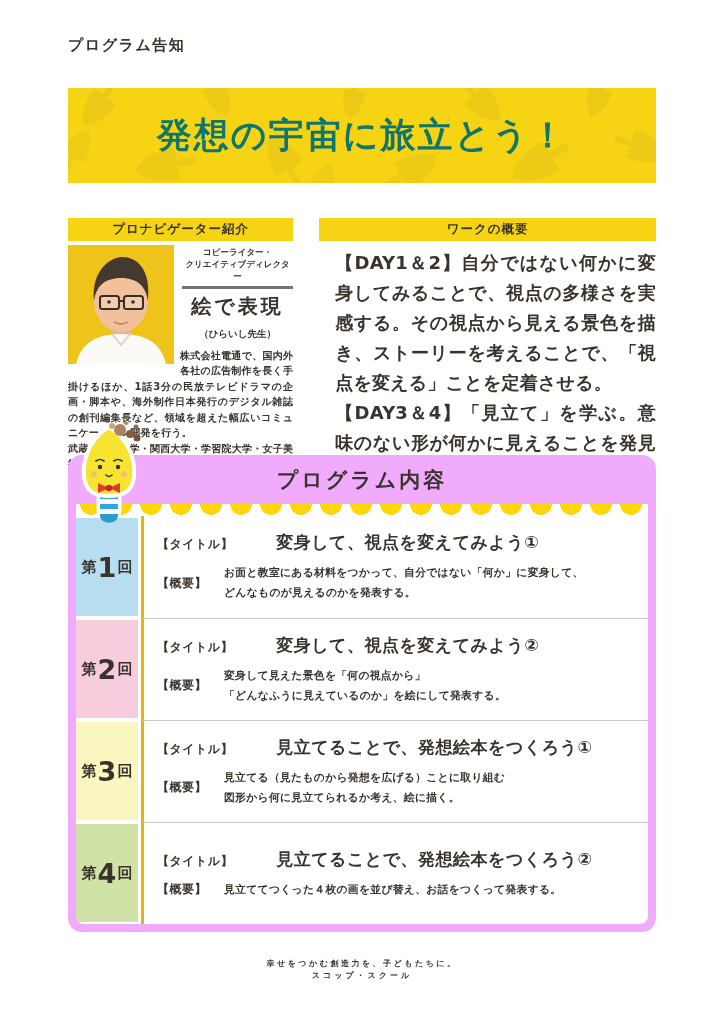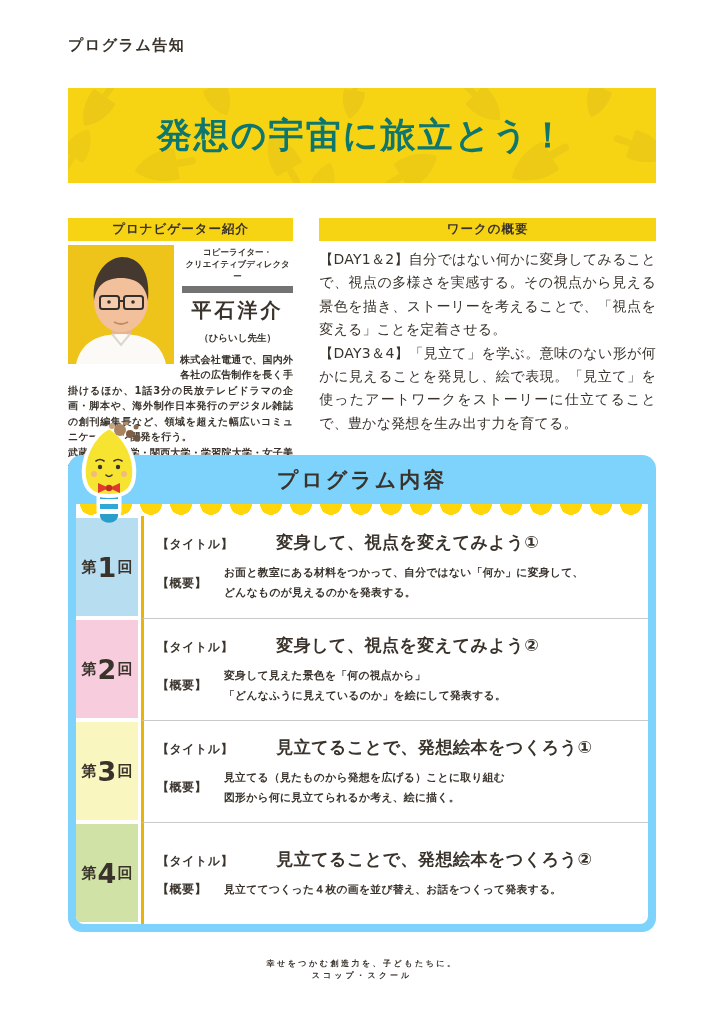--- a/index.html
+++ b/index.html
@@ -17,30 +17,30 @@
 
   
   .columns { position:absolute; left:68px; top:218px; width:588px; display:flex; gap:26px; }
   .col-left { width:230px; }
   .col-right { width:344px; }
   .section-header { height:23px; background:#f6d414; display:flex; align-items:center; justify-content:center; font-size:12.5px; font-weight:800; letter-spacing:1px; }
 
   .nav-body { margin-top:3px; overflow:hidden; }
   .photo { float:left; width:106px; height:119px; margin:1px 6px 4px 0; display:block; }
   .name-block { margin-left:114px; text-align:center; padding-top:3px; }
-  .job { font-size:8.5px; font-weight:700; line-height:1.4; white-space:pre-line; padding-bottom:3px; border-bottom:7px solid #737373; }
+  .job { font-size:8.5px; font-weight:700; line-height:1.4; white-space:pre-line; padding-bottom:3px; border-bottom:3px solid #737373; }
   .name { font-size:20px; font-weight:800; letter-spacing:3px; margin-top:4px; }
   .reading { font-size:9.5px; font-weight:700; margin-top:8px; margin-bottom:7px; }
   .bio { font-size:10px; font-weight:700; line-height:1.55; text-align:justify; letter-spacing:0.2px; }
 
   .overview-body { margin-top:7px; }
-  .overview-body p { font-size:14px; font-weight:400; line-height:1.67; text-align:justify; letter-spacing:0.2px; }
-
-  
-  .program { position:absolute; left:68px; top:455px; width:588px; background:#7dd3fc; border-radius:14px; }
+  .overview-body p { font-size:18px; font-weight:700; line-height:1.67; text-align:justify; letter-spacing:0.2px;margin-left:16px; }
+
+  
+  .program { position:absolute; left:68px; top:455px; width:588px; background:#f0abfc; border-radius:14px; }
   .mascot { position:absolute; left:2px; top:-33px; width:78px; height:102px; z-index:3; }
   .program-header { height:49px; display:flex; align-items:center; justify-content:center; font-size:21px; font-weight:800; letter-spacing:3px; }
   .content-white { margin:0 8px 8px; background:#fff; border-radius:0 0 8px 8px; overflow:hidden; }
   .wave { height:12px; background-image:radial-gradient(circle 11px at 15px 0px, #ffd60b 97%, rgba(255,214,11,0) 100%); background-size:30px 12px; background-repeat:repeat-x; }
   .session { display:flex; height:102px; }
   .session-cell { width:62px; margin:2px 3px 2px 0; display:flex; align-items:center; justify-content:center; font-weight:800; }
   .s-small { font-size:15px; }
   .s-big { font-size:27px; padding:0 1px; }
   .session-body { flex:1; display:flex; flex-direction:column; justify-content:center; padding-left:13px; padding-right:8px; border-left:3px solid #eab308; }
   .session + .session .session-body { border-top:1px solid #c9c9c9; }
@@ -104,21 +104,21 @@
           <rect x="32" y="51" width="19" height="13" rx="2.5" fill="rgba(255,255,255,0.18)" stroke="#33302c" stroke-width="2"></rect>
           <rect x="56" y="51" width="19" height="13" rx="2.5" fill="rgba(255,255,255,0.18)" stroke="#33302c" stroke-width="2"></rect>
           <path d="M51,56 h5" stroke="#33302c" stroke-width="2"></path>
           <circle cx="41" cy="57" r="1.8" fill="#33302c"></circle>
           <circle cx="65" cy="57" r="1.8" fill="#33302c"></circle>
           <path d="M46,77 Q53,81 60,77" fill="none" stroke="#c08a68" stroke-width="1.8"></path>
         </svg>
         <div class="name-block">
           <div class="job">コピーライター・
 クリエイティブディレクター</div>
-          <div class="name">平石洋介</div>
+          <div class="name">絵で表現</div>
           <div class="reading">（ひらいし先生）</div>
         </div>
         <p class="bio">株式会社電通で、国内外各社の広告制作を長く手掛けるほか、1話3分の民放テレビドラマの企画・脚本や、海外制作日本発行のデジタル雑誌の創刊編集長など、領域を超えた幅広いコミュニケーション開発を行う。</p>
         <p class="bio">武蔵野美術大学・関西大学・学習院大学・女子美術大学などの非常勤講師、大正大学客員教授。</p>
       </div>
     </div>
 
     <div class="col-right">
       <div class="section-header">ワークの概要</div>
       <div class="overview-body">

